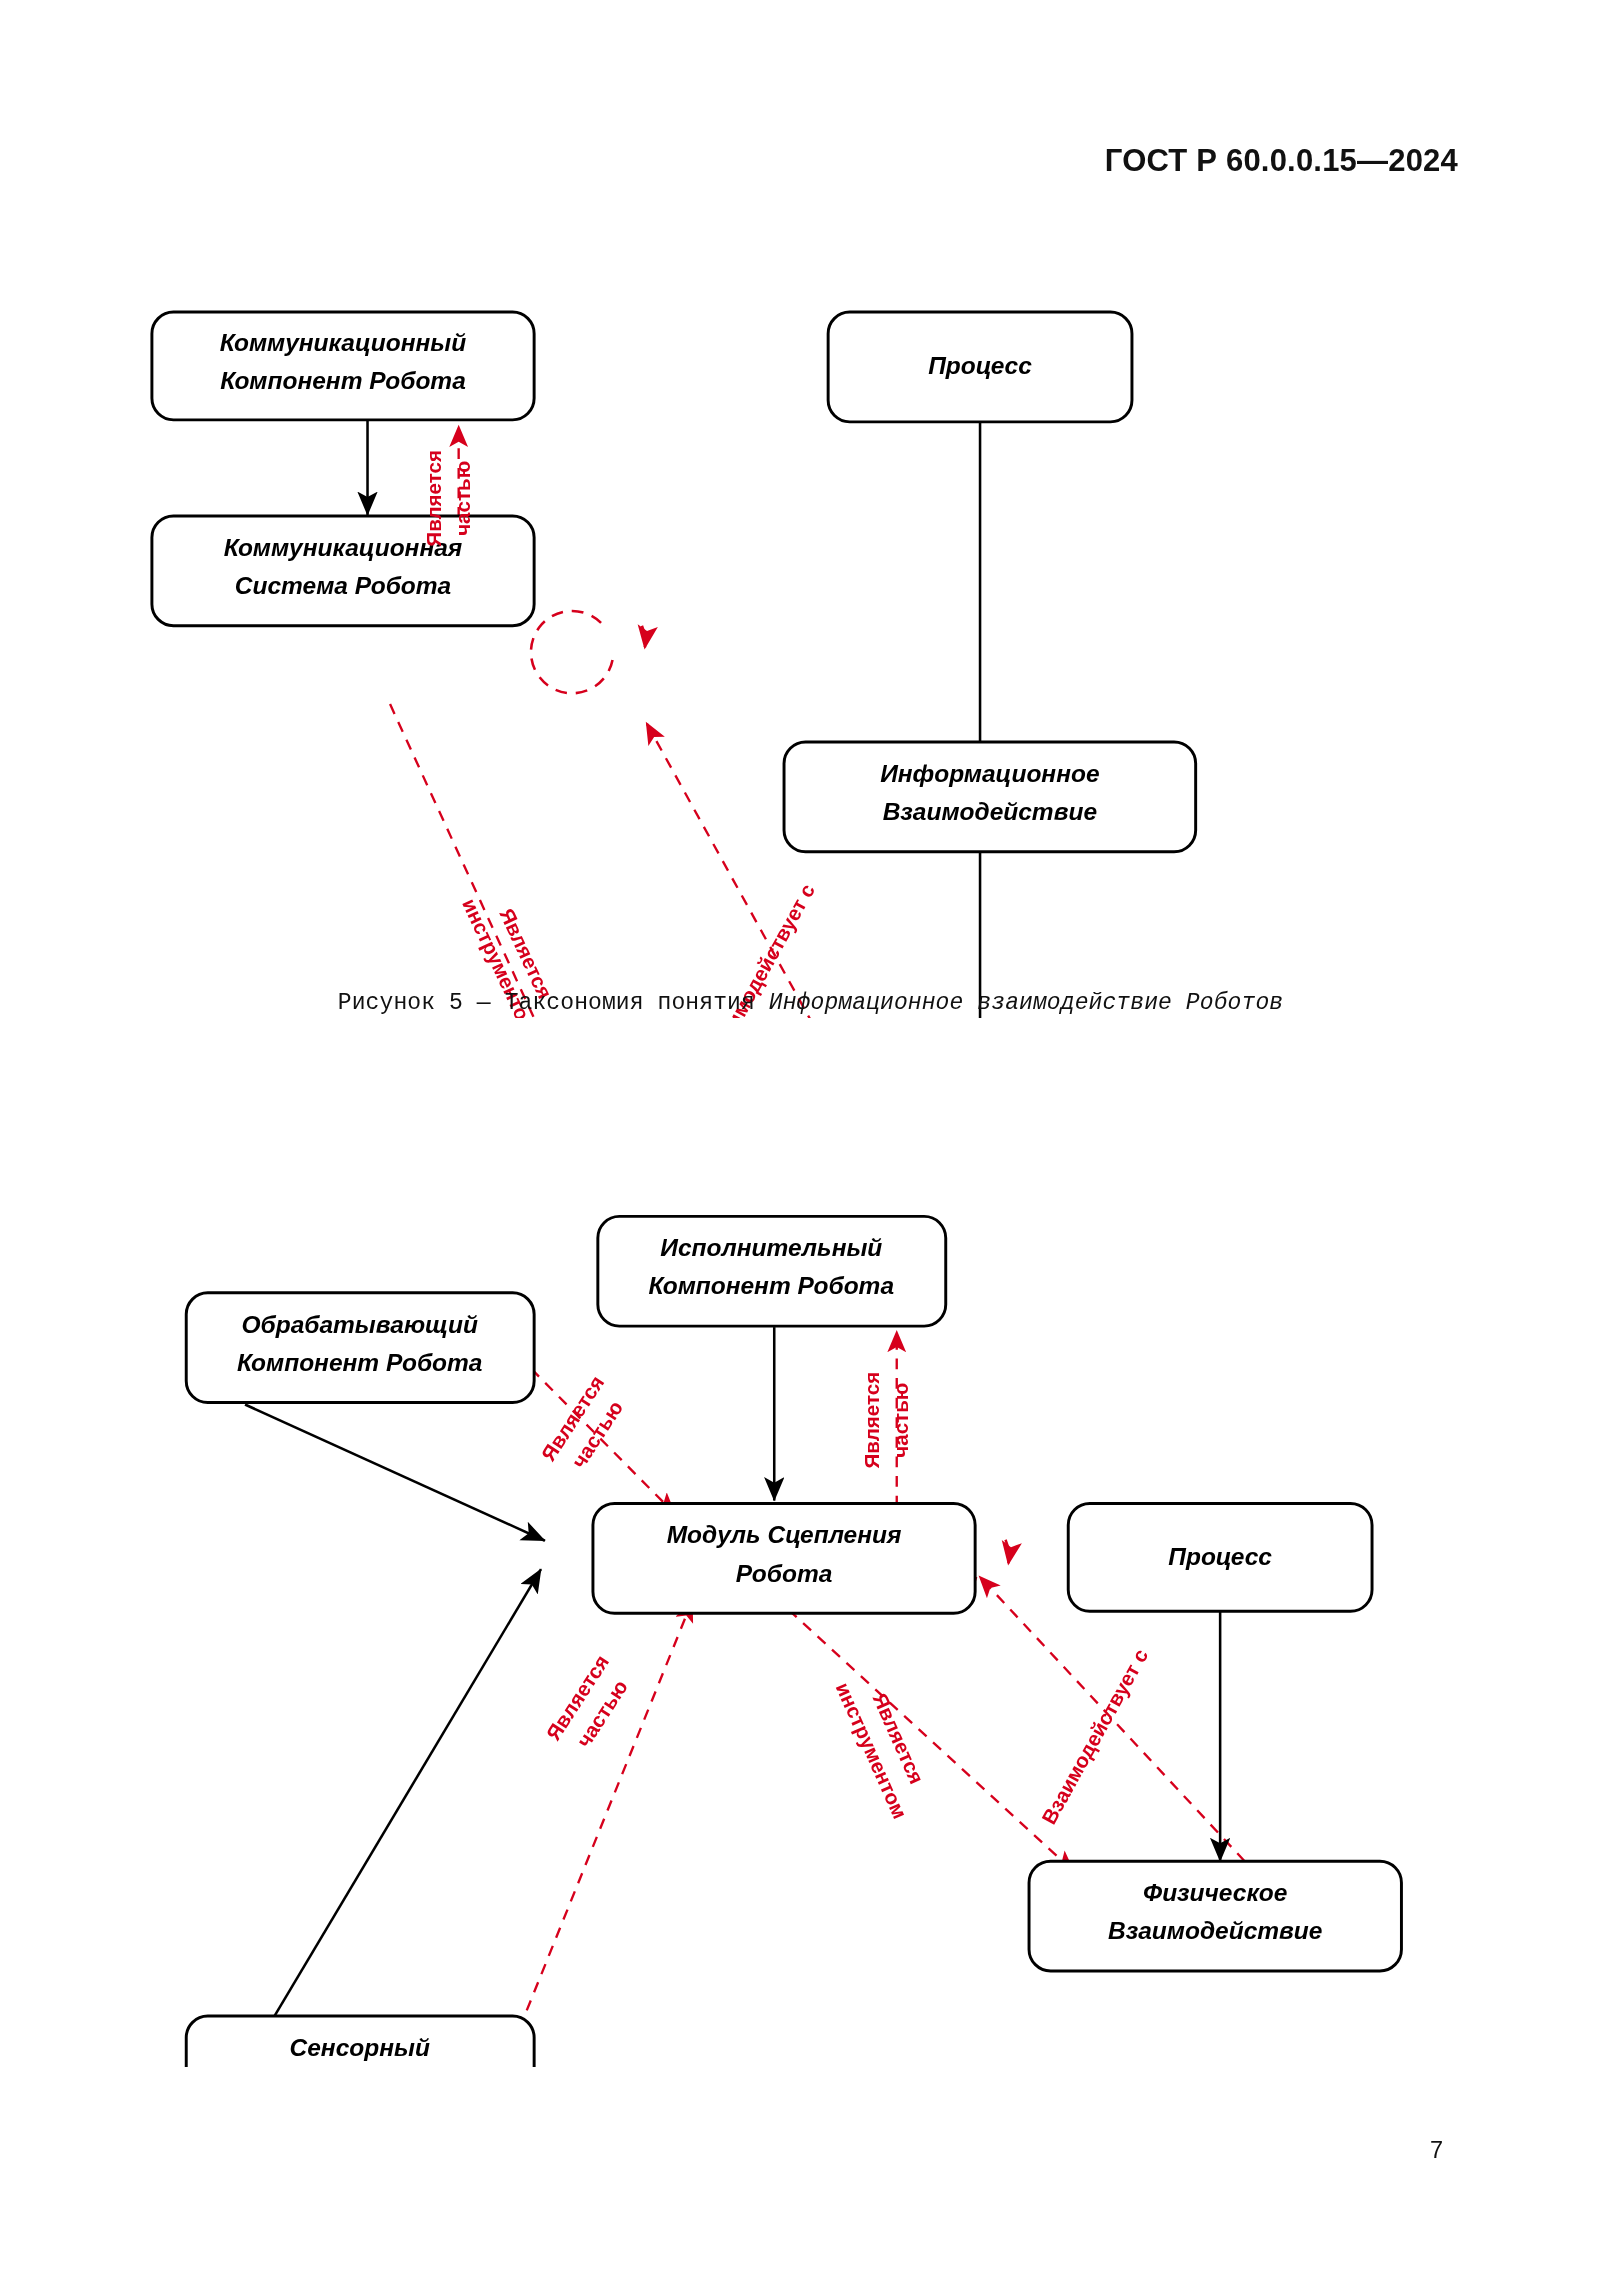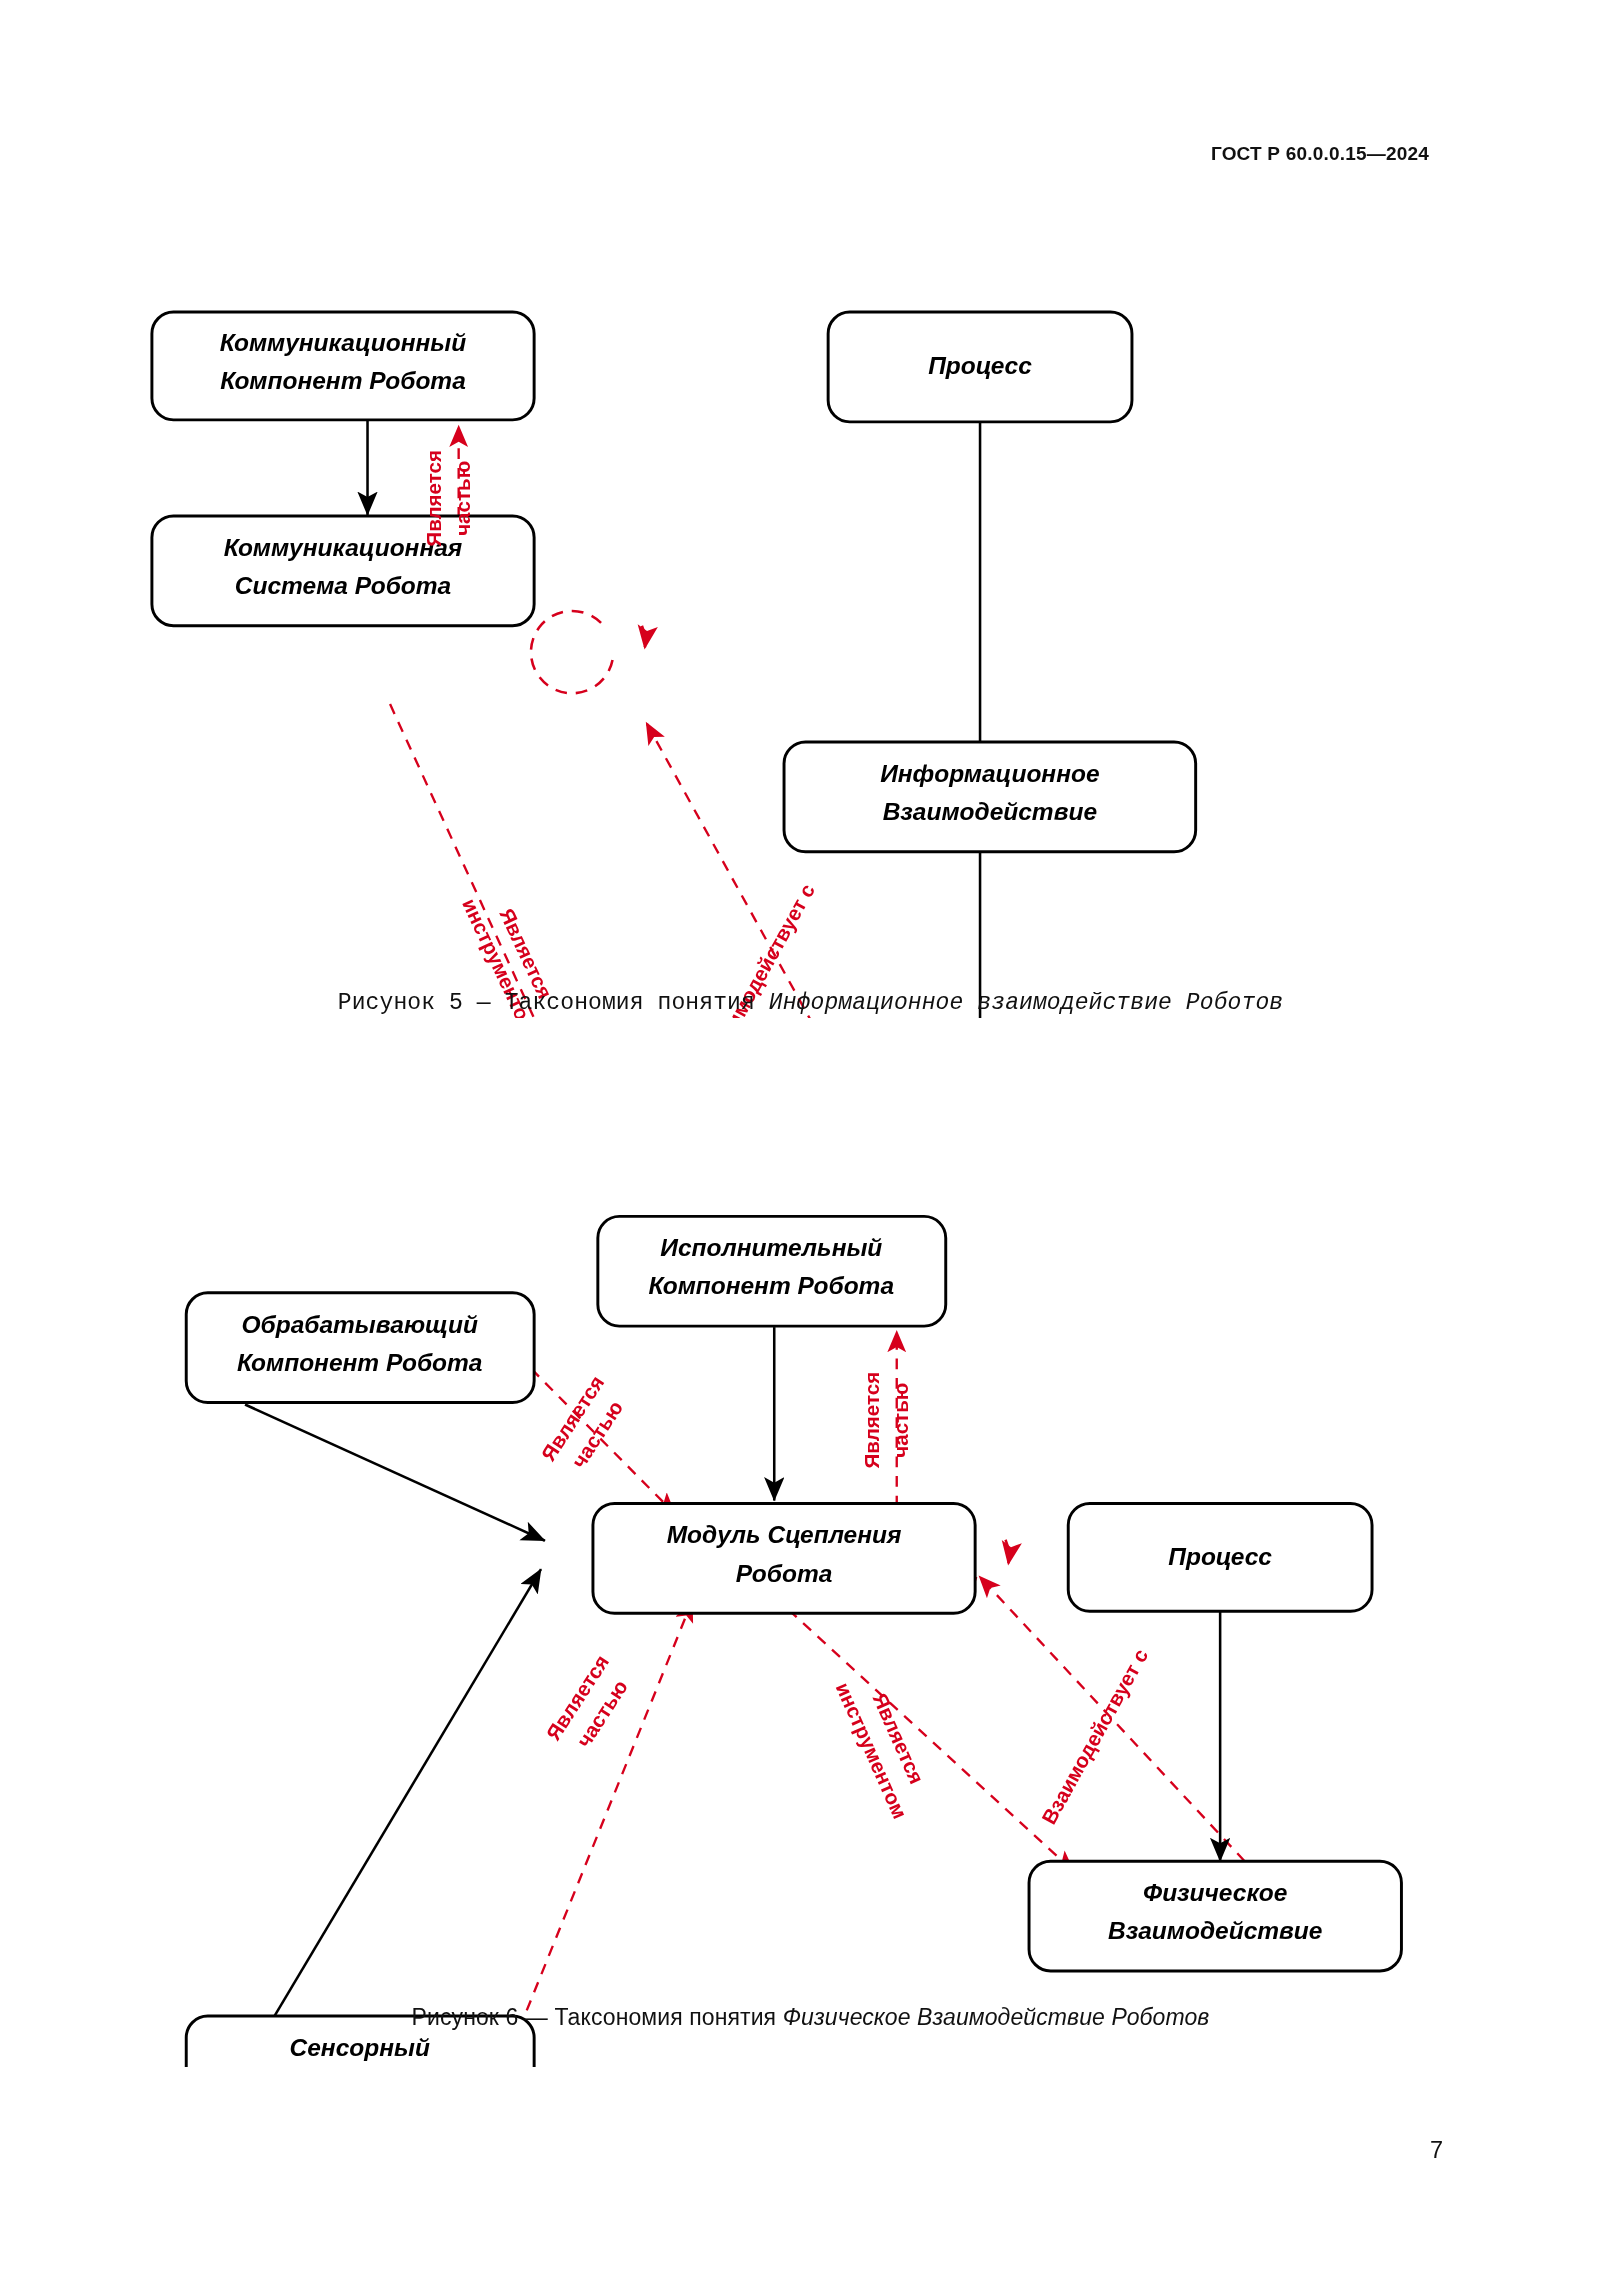--- a/index.html
+++ b/index.html
@@ -15,22 +15,22 @@
     color: #1a1a1a;
     overflow: hidden;
   }
   .page {
     position: absolute;
     inset: 0;
   }
   .doc-header {
     position: absolute;
     top: 143px;
-    right: 192px;
-    font-size: 19px;
+    right: 163px;
+    font-size: 31px;
     font-weight: bold;
     letter-spacing: 0.2px;
     color: #111;
     white-space: nowrap;
   }
   .page-number {
     position: absolute;
     bottom: 129px;
     right: 178px;
     font-size: 23.5px;
@@ -278,20 +278,17 @@
           <text class="rel-label" x="0" y="19">инструментом</text>
         </g>
 
         <g transform="translate(1130,570) rotate(-61)">
           <text class="rel-label" x="0" y="-13">Взаимодействует с</text>
         </g>
       </g>
     </svg>
   </div>
 
-  <div class="caption" id="caption-6">
-    <span>Рисунок 6 — Таксономия понятия </span><span class="em">Физическое Взаимодействие Роботов</span>
-  </div>
 
   <div class="page-number">7</div>
 
 </div>
 
 
 </body></html>

